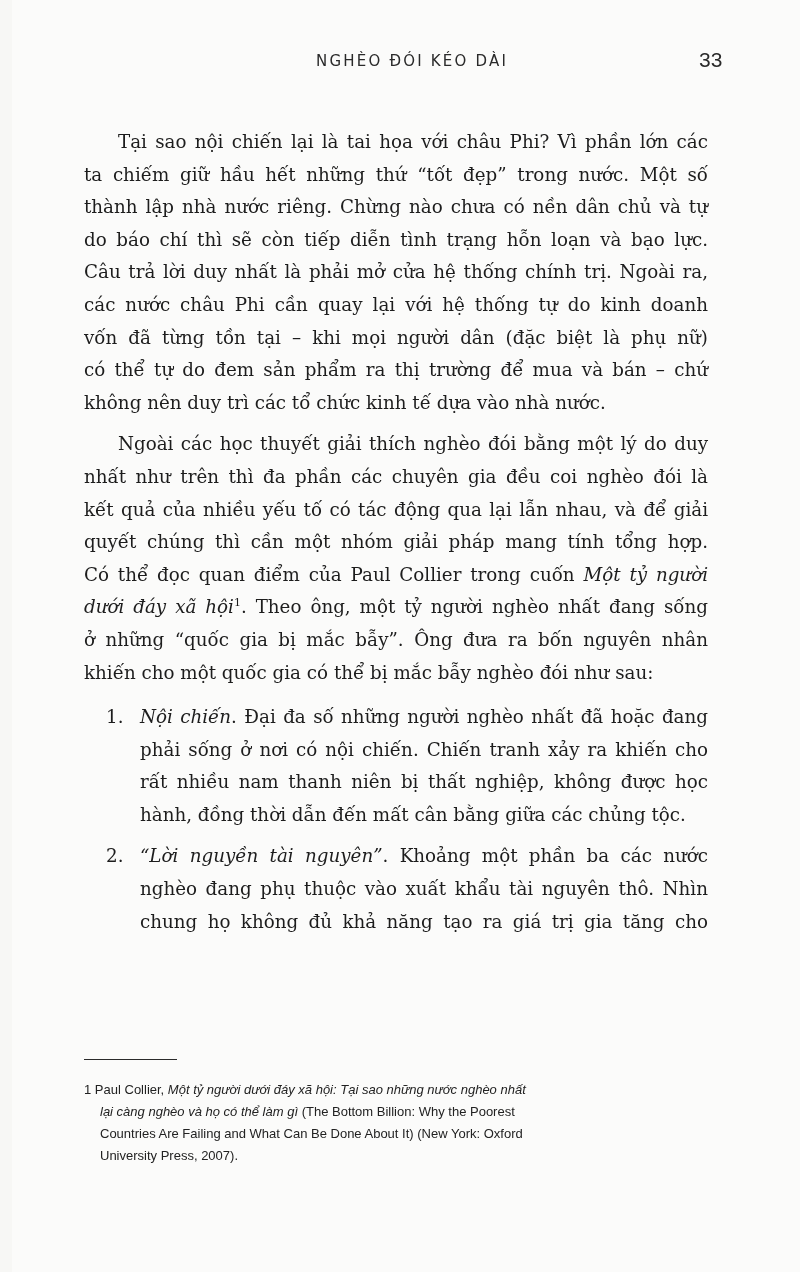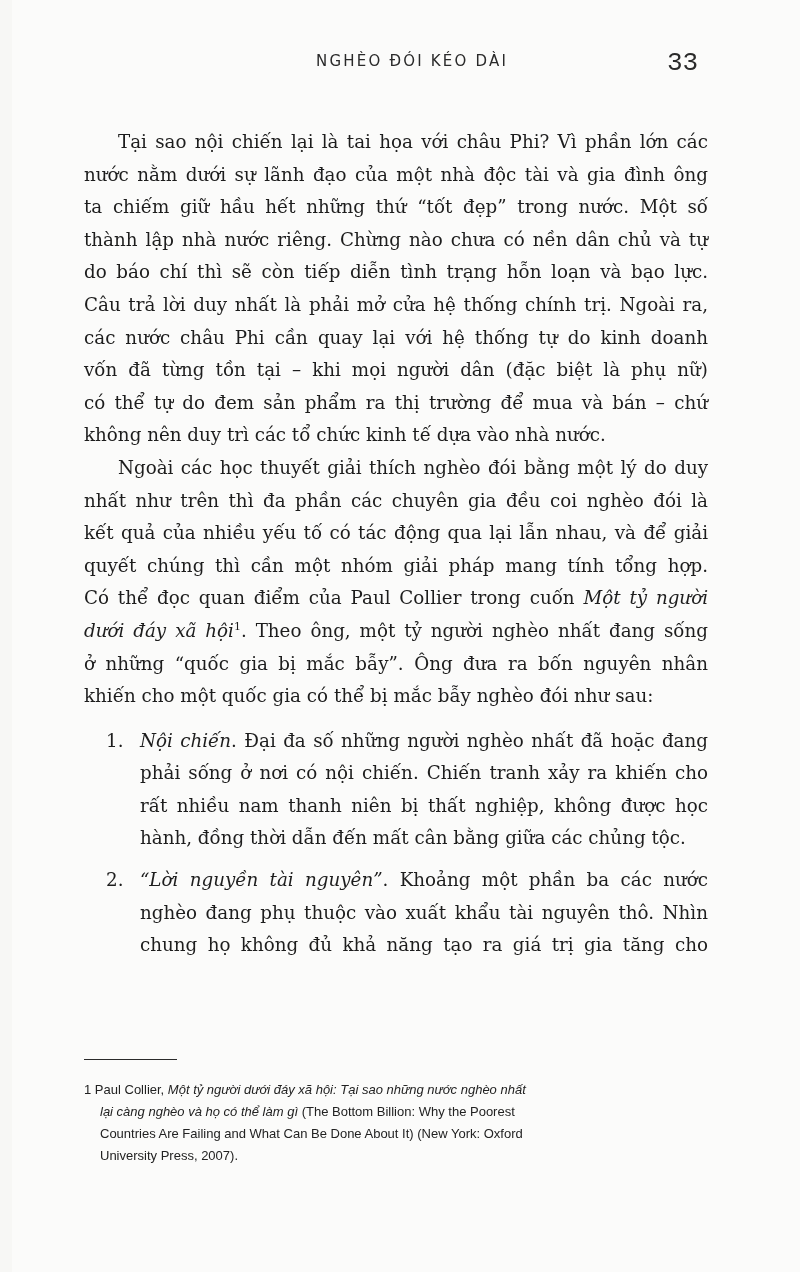--- a/index.html
+++ b/index.html
@@ -34,42 +34,43 @@
       position: absolute;
       left: 300px;
       top: 4px;
       font-family: "DejaVu Sans", sans-serif;
       font-size: 15px;
       letter-spacing: 2.2px;
       color: #2a2a2a;
     }
     .page-number {
       position: absolute;
-      left: 651px;
+      left: 683px;
       top: 0px;
-      font-family: Liberation Mono, monospace;
-      font-size: 26px;
+      font-family: Liberation Sans, sans-serif;
+      font-size: 21px;
       color: #2a2a2a;
     }
     .body-text {
       position: absolute;
       left: 84px;
       top: 126px;
       width: 624px;
       font-family: "DejaVu Serif", serif;
       font-size: 18.3px;
       line-height: 32.6px;
       color: #1d1d1d;
     }
     .body-text p {
       margin: 0;
       text-align: justify;
       text-indent: 34px;
     }
     .body-text p + p {
+      margin-top: 9px;
     }
     .body-text .line {
       display: block;
       text-align: justify;
       text-align-last: justify;
       white-space: nowrap;
     }
     .body-text .line.last {
       text-align-last: left;
     }
@@ -134,21 +135,20 @@
 
 <div class="running-head">
   <span class="running-title">NGHÈO ĐÓI KÉO DÀI</span>
   <span class="page-number">33</span>
 </div>
 
 <div class="body-text">
 
   <p style="text-indent:0">
     <span class="line first">Tại sao nội chiến lại là tai họa với châu Phi? Vì phần lớn các</span>
-    <span class="line">nước nằm dưới sự lãnh đạo của một nhà độc tài và gia đình ông</span>
     <span class="line">ta chiếm giữ hầu hết những thứ “tốt đẹp” trong nước. Một số</span>
     <span class="line">thành lập nhà nước riêng. Chừng nào chưa có nền dân chủ và tự</span>
     <span class="line">do báo chí thì sẽ còn tiếp diễn tình trạng hỗn loạn và bạo lực.</span>
     <span class="line">Câu trả lời duy nhất là phải mở cửa hệ thống chính trị. Ngoài ra,</span>
     <span class="line">các nước châu Phi cần quay lại với hệ thống tự do kinh doanh</span>
     <span class="line">vốn đã từng tồn tại – khi mọi người dân (đặc biệt là phụ nữ)</span>
     <span class="line">có thể tự do đem sản phẩm ra thị trường để mua và bán – chứ</span>
     <span class="line last">không nên duy trì các tổ chức kinh tế dựa vào nhà nước.</span>
   </p>
 

